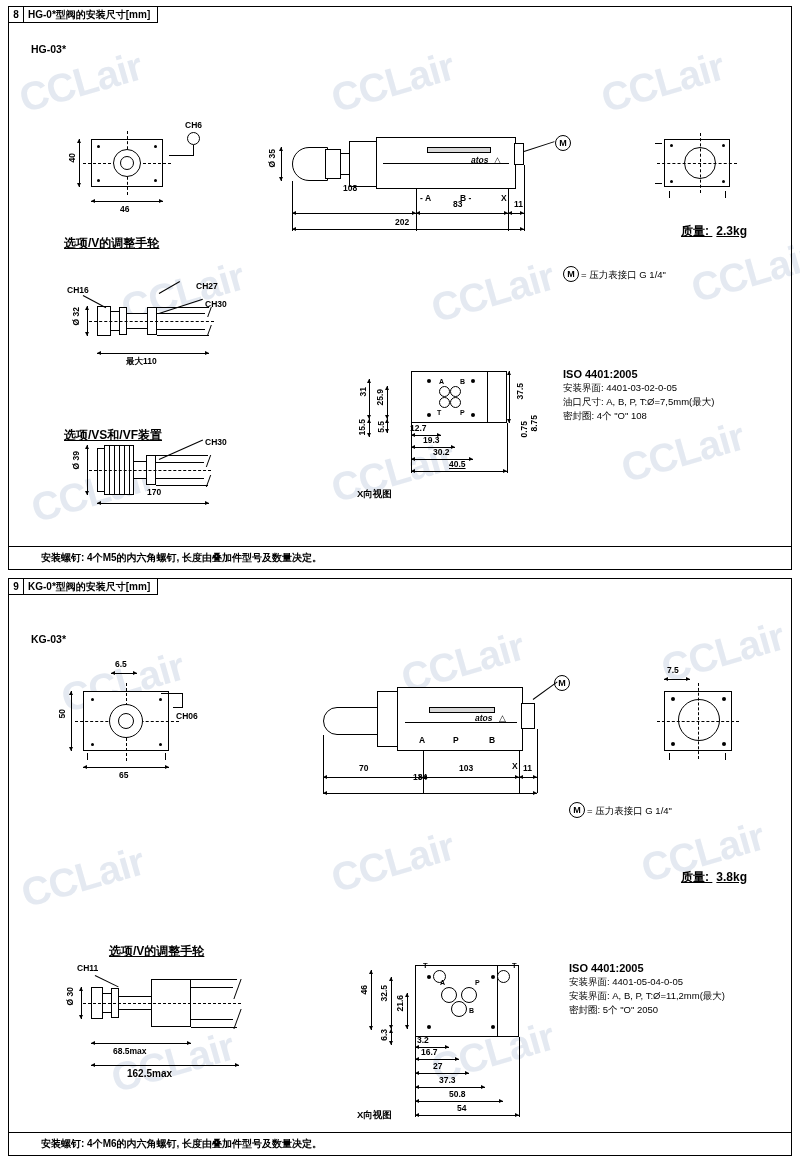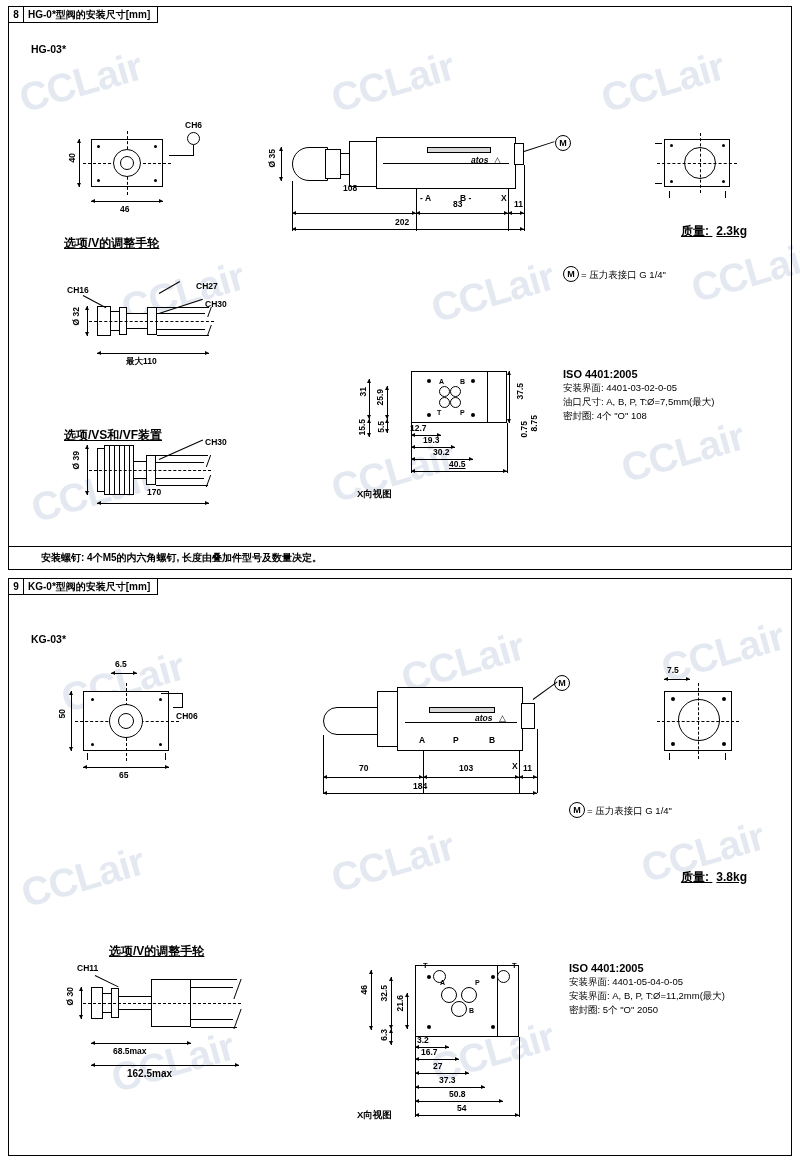--- a/index.html
+++ b/index.html
@@ -318,21 +318,21 @@
       <div class="lbl b" style="left:444px;top:140px;">P</div>
       <div class="lbl b" style="left:480px;top:140px;">B</div>
       <div class="lbl b" style="left:503px;top:166px;">X</div>
       <div class="dim" style="left:314px;top:182px;width:100px;"></div>
       <div class="lbl b" style="left:350px;top:168px;">70</div>
       <div class="dim" style="left:414px;top:182px;width:96px;"></div>
       <div class="lbl b" style="left:450px;top:168px;">103</div>
       <div class="dim" style="left:510px;top:182px;width:18px;"></div>
       <div class="lbl b" style="left:514px;top:168px;">11</div>
       <div class="dim" style="left:314px;top:198px;width:214px;"></div>
-      <div class="lbl b" style="left:404px;top:186px;">184</div>
+      <div class="lbl b" style="left:404px;top:177px;">184</div>
       <div class="ln v" style="left:314px;top:140px;height:58px;"></div>
       <div class="ln v" style="left:414px;top:156px;height:42px;"></div>
       <div class="ln v" style="left:510px;top:156px;height:42px;"></div>
       <div class="ln v" style="left:528px;top:134px;height:64px;"></div>
 
       <div class="boxf" style="left:655px;top:96px;width:68px;height:60px;"></div>
       <div class="circ" style="left:669px;top:104px;width:42px;height:42px;"></div>
       <div class="dash-h" style="left:648px;top:126px;width:82px;"></div>
       <div class="dash-v" style="left:689px;top:88px;height:76px;"></div>
       <div class="dot" style="left:662px;top:102px;width:4px;height:4px;"></div>
@@ -416,16 +416,19 @@
       <div class="ln v" style="left:510px;top:442px;height:80px;"></div>
       <div class="lbl9" style="left:348px;top:514px;font-weight:bold;">X向视图</div>
 
       <div class="note" style="left:560px;top:366px;">
         <div style="font-weight:bold;font-size:11px;">ISO 4401:2005</div>
         <div>安装界面: 4401-05-04-0-05</div>
         <div>安装界面: A, B, P, T:Ø=11,2mm(最大)</div>
         <div>密封圈: 5个 "O" 2050</div>
       </div>
 
+      <div class="footnote" style="bottom:0;">
+        <span>安装螺钉: 4个M6的内六角螺钉, 长度由叠加件型号及数量决定。</span>
+      </div>
     </div>
   </div>
 
 </div>
 
 </body></html>

